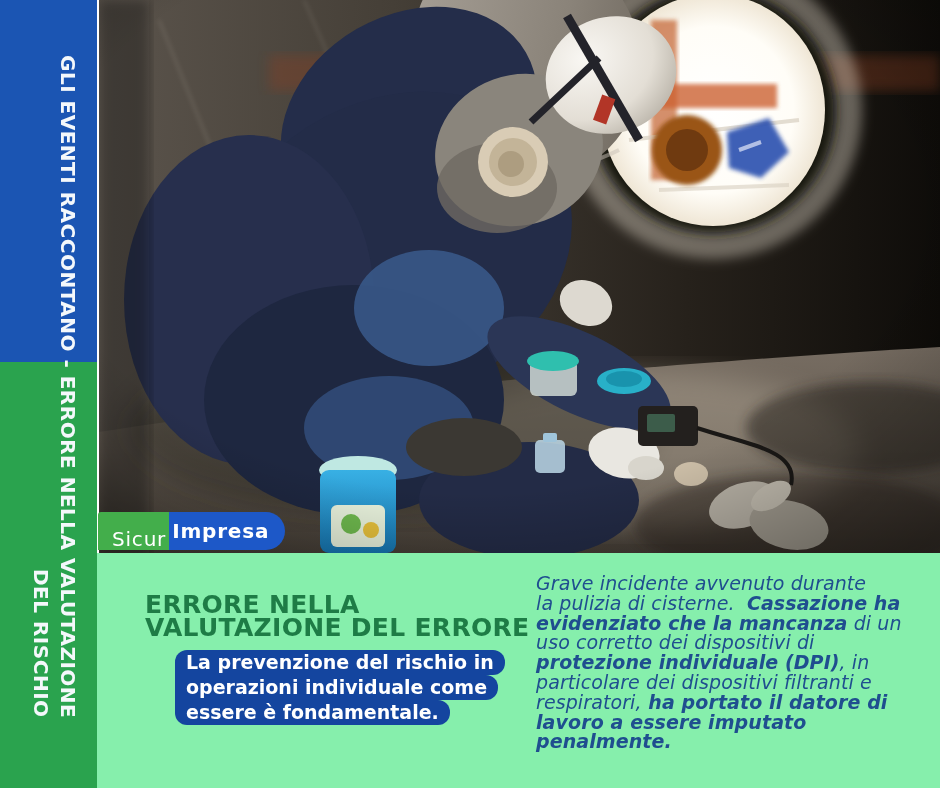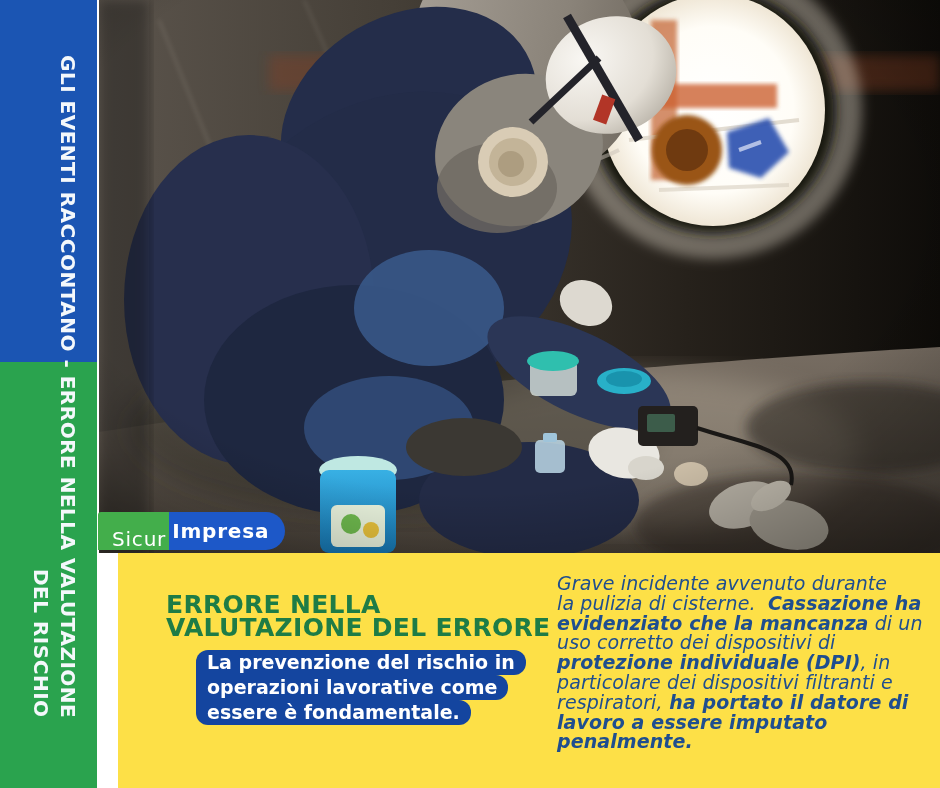--- a/index.html
+++ b/index.html
@@ -31,21 +31,21 @@
   .logo-green {
     background:#43ae4b; color:#ffffff; font-size:20px; letter-spacing:0.8px;
     display:flex; align-items:center; padding:16px 3px 0 14px; border-radius:3px 0 0 0;
   }
   .logo-blue {
     background:#1d58c8; color:#ffffff; font-size:20px; font-weight:bold; letter-spacing:0.8px;
     display:flex; align-items:center; padding:0 16px 0 3px; border-radius:0 19px 19px 0;
   }
 
   
-  .content { position:absolute; left:97px; top:553px; right:0; bottom:0; background:#fde047;margin-left:21px; }
+  .content { position:absolute; left:97px; top:553px; right:0; bottom:0; background:#86efac; }
 
   .heading {
     position:absolute; left:48px; top:40px;
     color:#1e7c46; font-weight:bold; font-size:25px; line-height:23px; letter-spacing:0.3px;
   }
 
   .bubble { position:absolute; left:46px; top:97px;padding-left:32px; }
   .pill {
     display:table; background:#14459f; color:#ffffff;
     font-weight:bold; font-size:19px; line-height:21px;
@@ -226,20 +226,20 @@
   </div>
 </div>
 
 <section class="content">
   <h1 class="heading"><span>ERRORE NELLA</span><br><span>VALUTAZIONE DEL ERRORE</span></h1>
   <div class="bubble">
       <div class="pill">
         <span>La prevenzione del rischio in</span>
       </div>
       <div class="pill">
-        <span>operazioni lavorative come</span>
+        <span>operazioni individuale come</span>
       </div>
       <div class="pill">
         <span>essere è fondamentale.</span>
       </div>
     </div>
   <p class="paragraph"><span>Grave incidente avvenuto durante</span><br><span>la pulizia di cisterne.&nbsp; </span><span class="b">Cassazione ha</span><br><span class="b">evidenziato che la mancanza</span><span> di un</span><br><span>uso corretto dei dispositivi di</span><br><span class="b u">protezione individuale (DPI)</span><span>, in</span><br><span>particolare dei dispositivi filtranti e</span><br><span>respiratori,</span><span class="b u"> ha portato il datore di</span><br><span class="b u">lavoro a essere imputato</span><br><span class="b u">penalme</span><span class="b">nte.</span></p>
 </section>
 
 </body></html>

